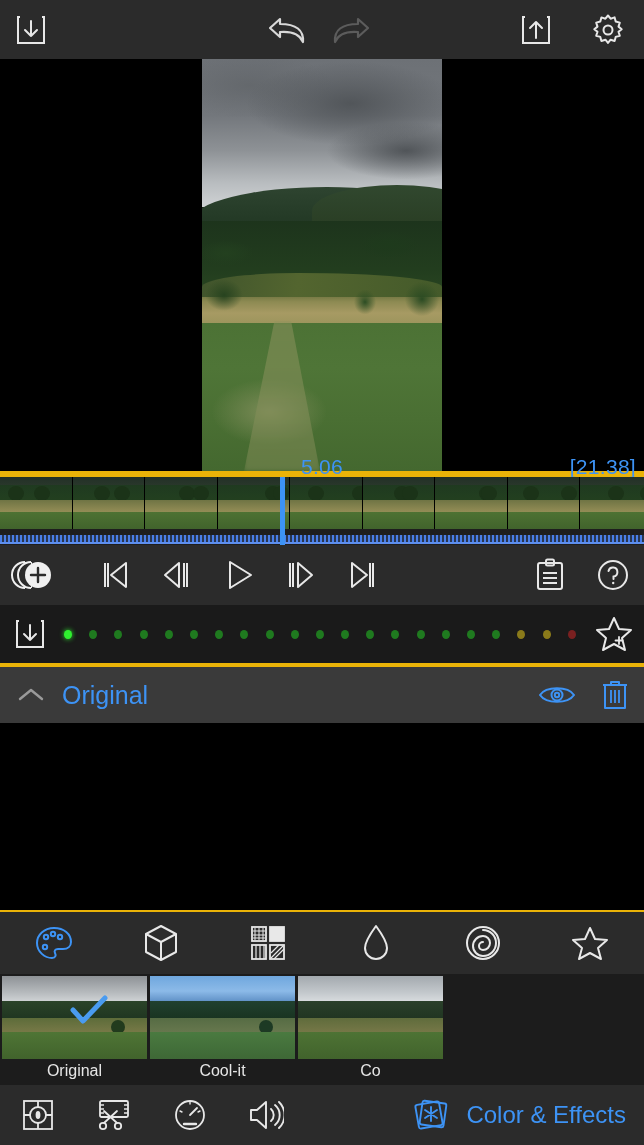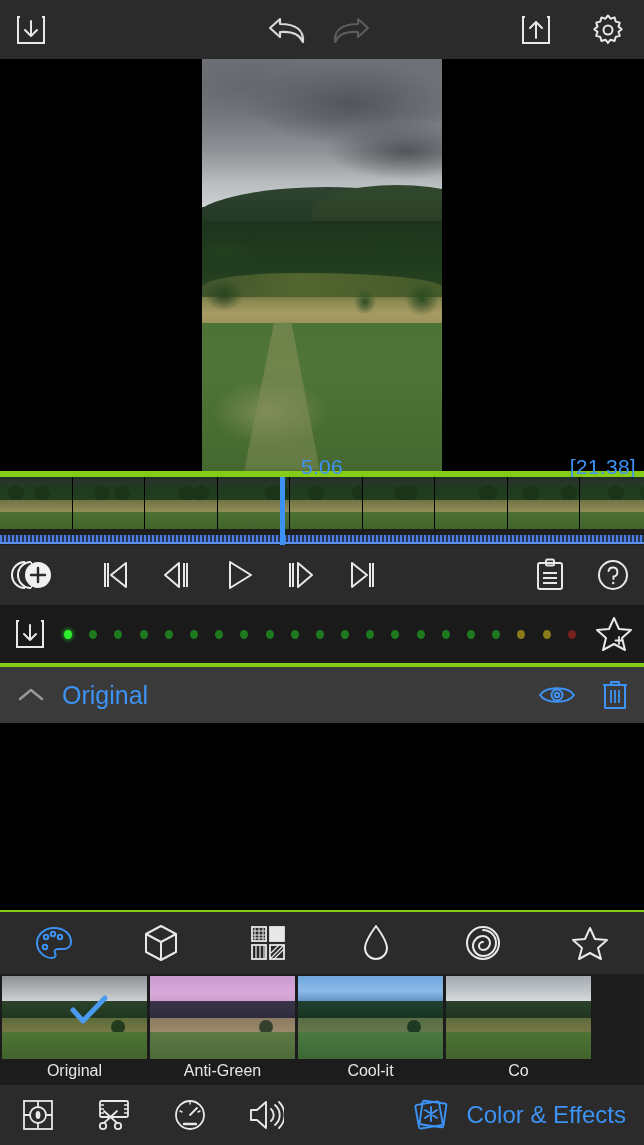--- a/index.html
+++ b/index.html
@@ -1,21 +1,21 @@
 <!DOCTYPE html>
 <html><head>
 <meta charset="utf-8">
 <style>
   html,body{margin:0;padding:0;background:#000;}
   body{
     width:644px;height:1145px;overflow:hidden;
     font-family:"Liberation Sans", sans-serif;
     color:#fff;-webkit-font-smoothing:antialiased;
   }
-  .app{position:relative;width:644px;height:1014px;background:#84cc16;}
+  .app{position:relative;width:644px;height:1014px;background:#eab308;}
 
   
   .topbar{
     position:absolute;left:0;top:0;width:644px;height:59px;
     background:#2b2b2b;display:flex;align-items:center;
   }
   .topbar .slot{display:flex;align-items:center;justify-content:center;height:59px;}
   .tb-import{width:62px;}
   .tb-undo{margin-left:195px;width:62px;}
   .tb-redo{width:62px;}
@@ -540,30 +540,20 @@
         </div>
         <span class="fcheck">
           <svg width="42" height="32" viewBox="0 0 42 32" fill="none" stroke="#4a9bf0" stroke-width="5" stroke-linecap="round" stroke-linejoin="round">
             <path d="M5 16 L15 27 L37 4"></path>
           </svg>
         </span>
         <div class="fcaption">Original</div>
       </div>
       <div class="fcard">
         <div class="fthumb">
-          <div class="ft-sky" style="background:linear-gradient(#c99ad0 0%,#d7a8d8 55%,#c79cce 100%)"></div>
-          <div class="ft-mount" style="background:linear-gradient(#3a3348 0%,#2c2b3a 100%)"></div>
-          <div class="ft-mid" style="background:linear-gradient(#8c7b62 0%,#a08d6e 100%)"></div>
-          <div class="ft-tree" style="background:#33402c"></div>
-          <div class="ft-grass" style="background:linear-gradient(#5d7a45 0%,#4e6a3a 100%)"></div>
-        </div>
-        <div class="fcaption">Anti-Green</div>
-      </div>
-      <div class="fcard">
-        <div class="fthumb">
           <div class="ft-sky" style="background:linear-gradient(#6fa7de 0%,#8cbae8 50%,#4d7fb8 100%)"></div>
           <div class="ft-mount" style="background:linear-gradient(#20402f 0%,#18321f 100%)"></div>
           <div class="ft-mid" style="background:linear-gradient(#566c44 0%,#6b7a50 100%)"></div>
           <div class="ft-tree" style="background:#1d3a24"></div>
           <div class="ft-grass" style="background:linear-gradient(#4a7a40 0%,#3e6836 100%)"></div>
         </div>
         <div class="fcaption">Cool-it</div>
       </div>
       <div class="fcard">
         <div class="fthumb">

